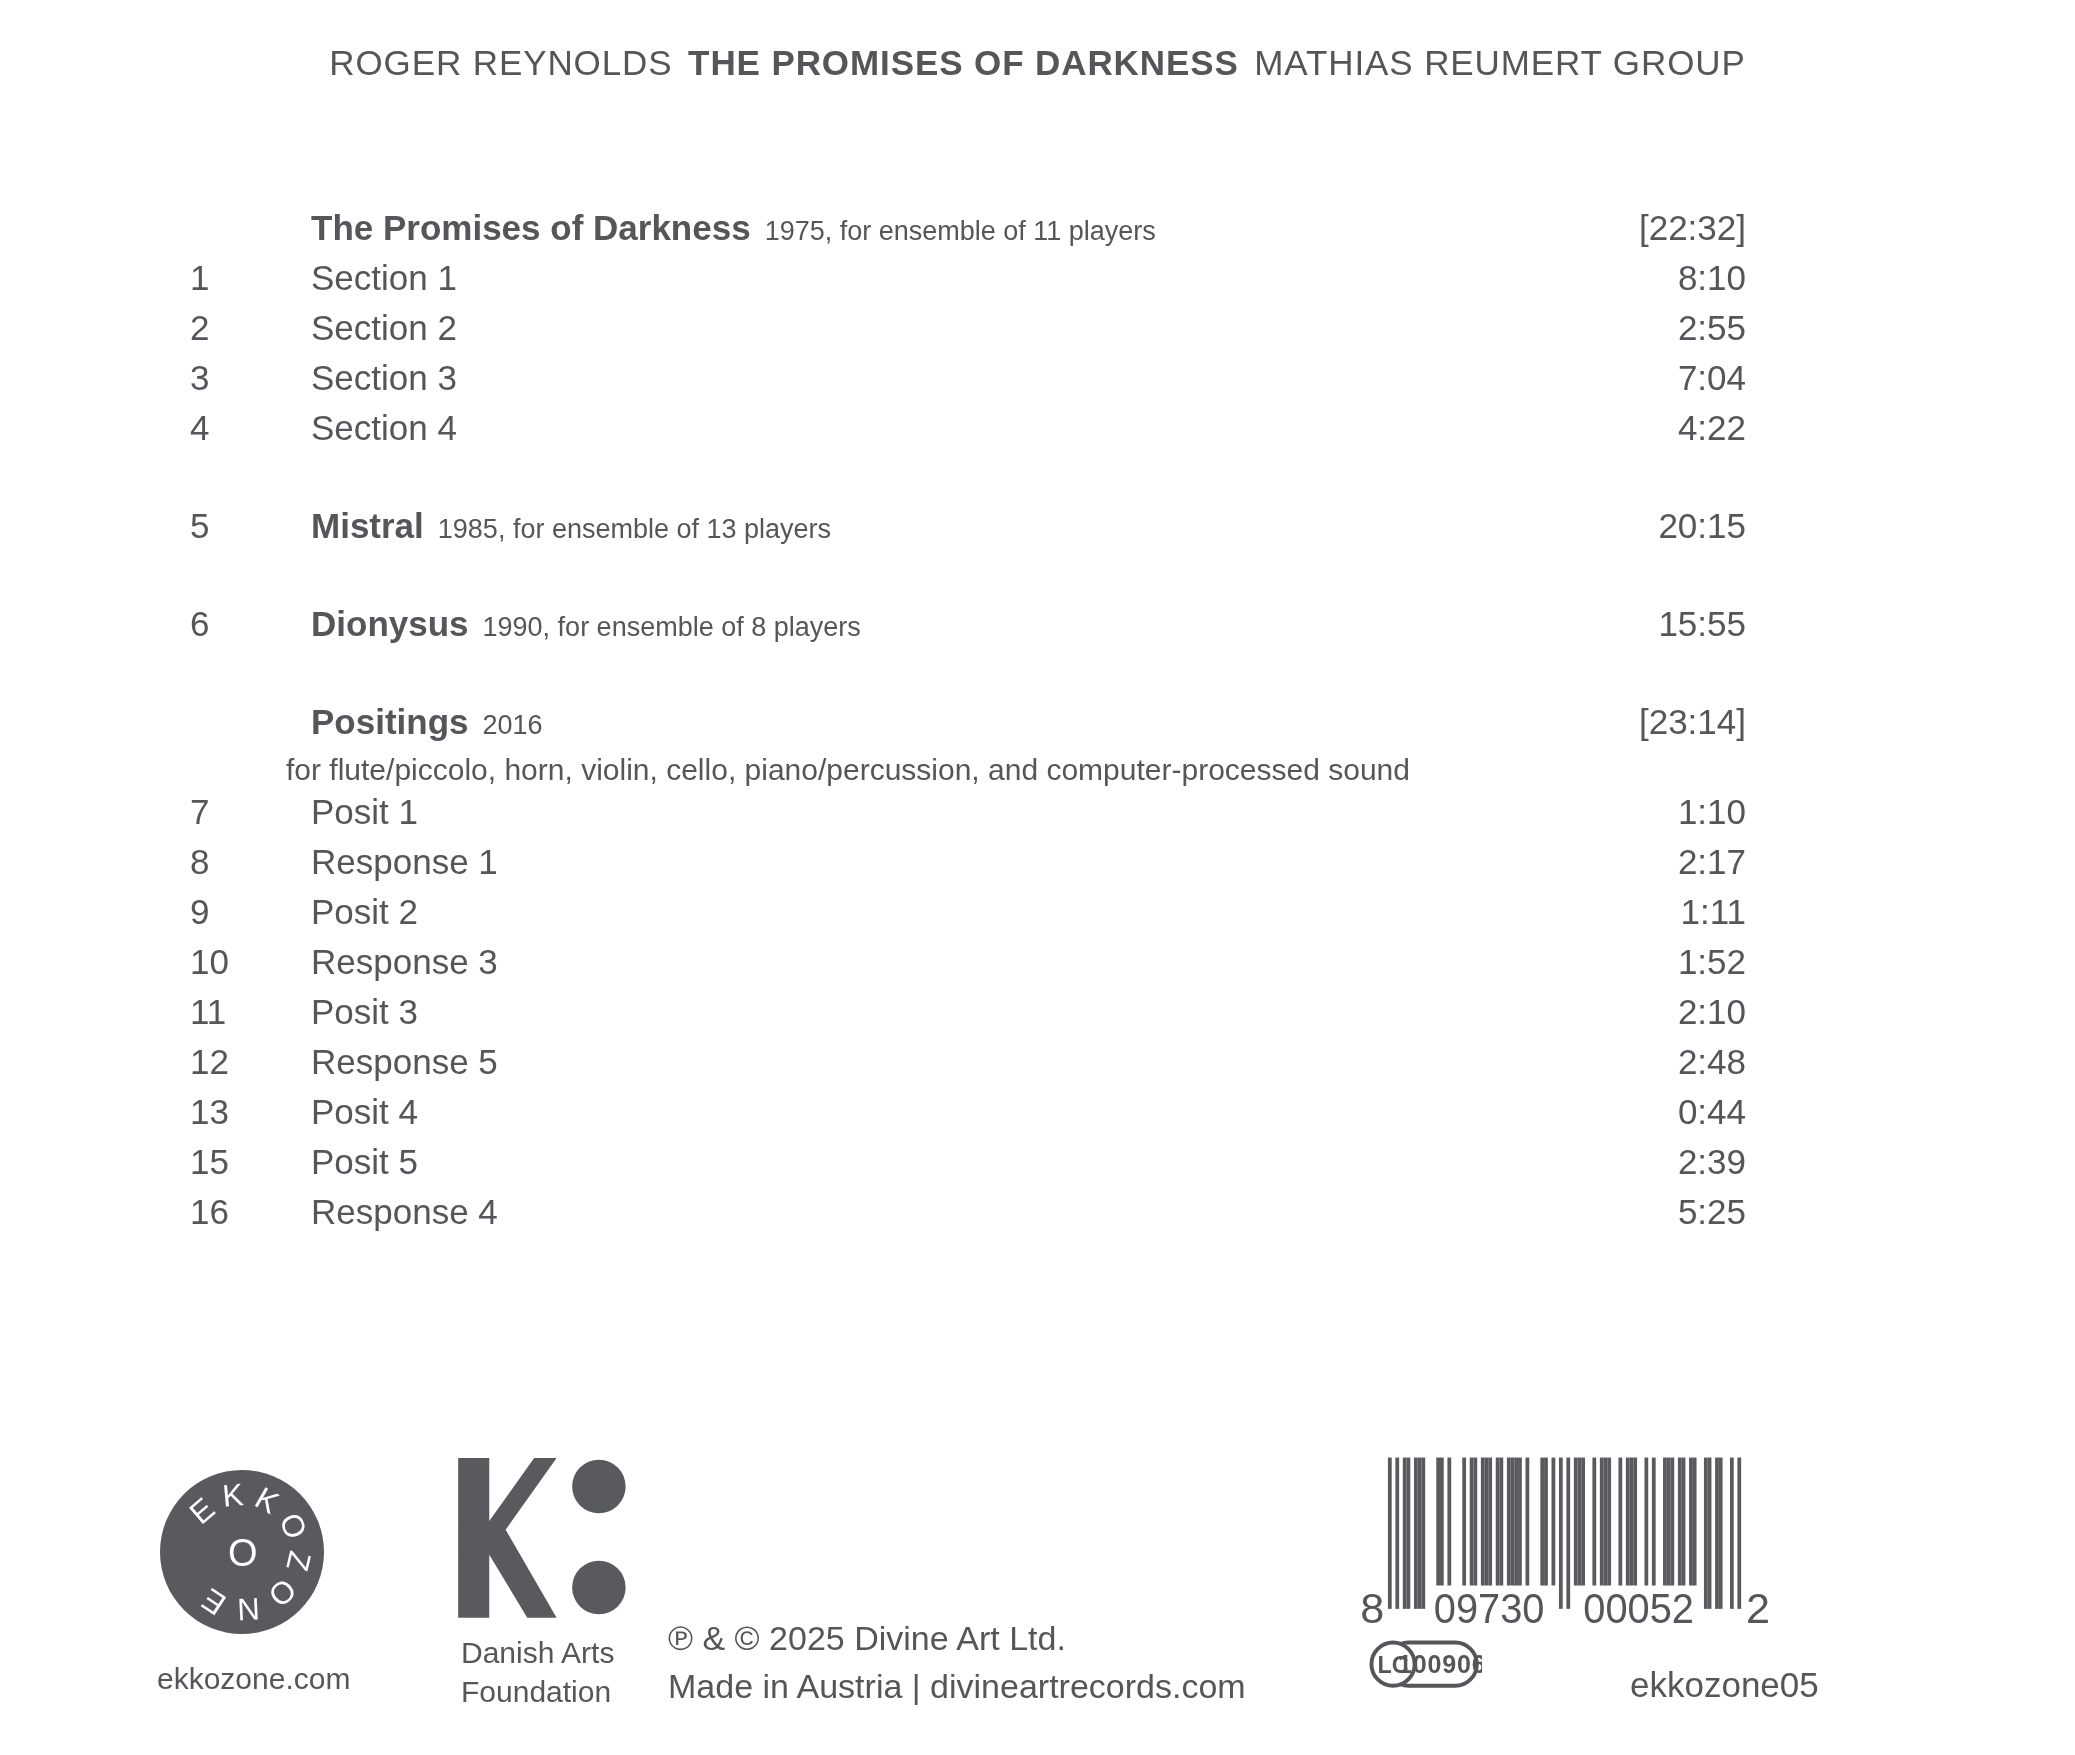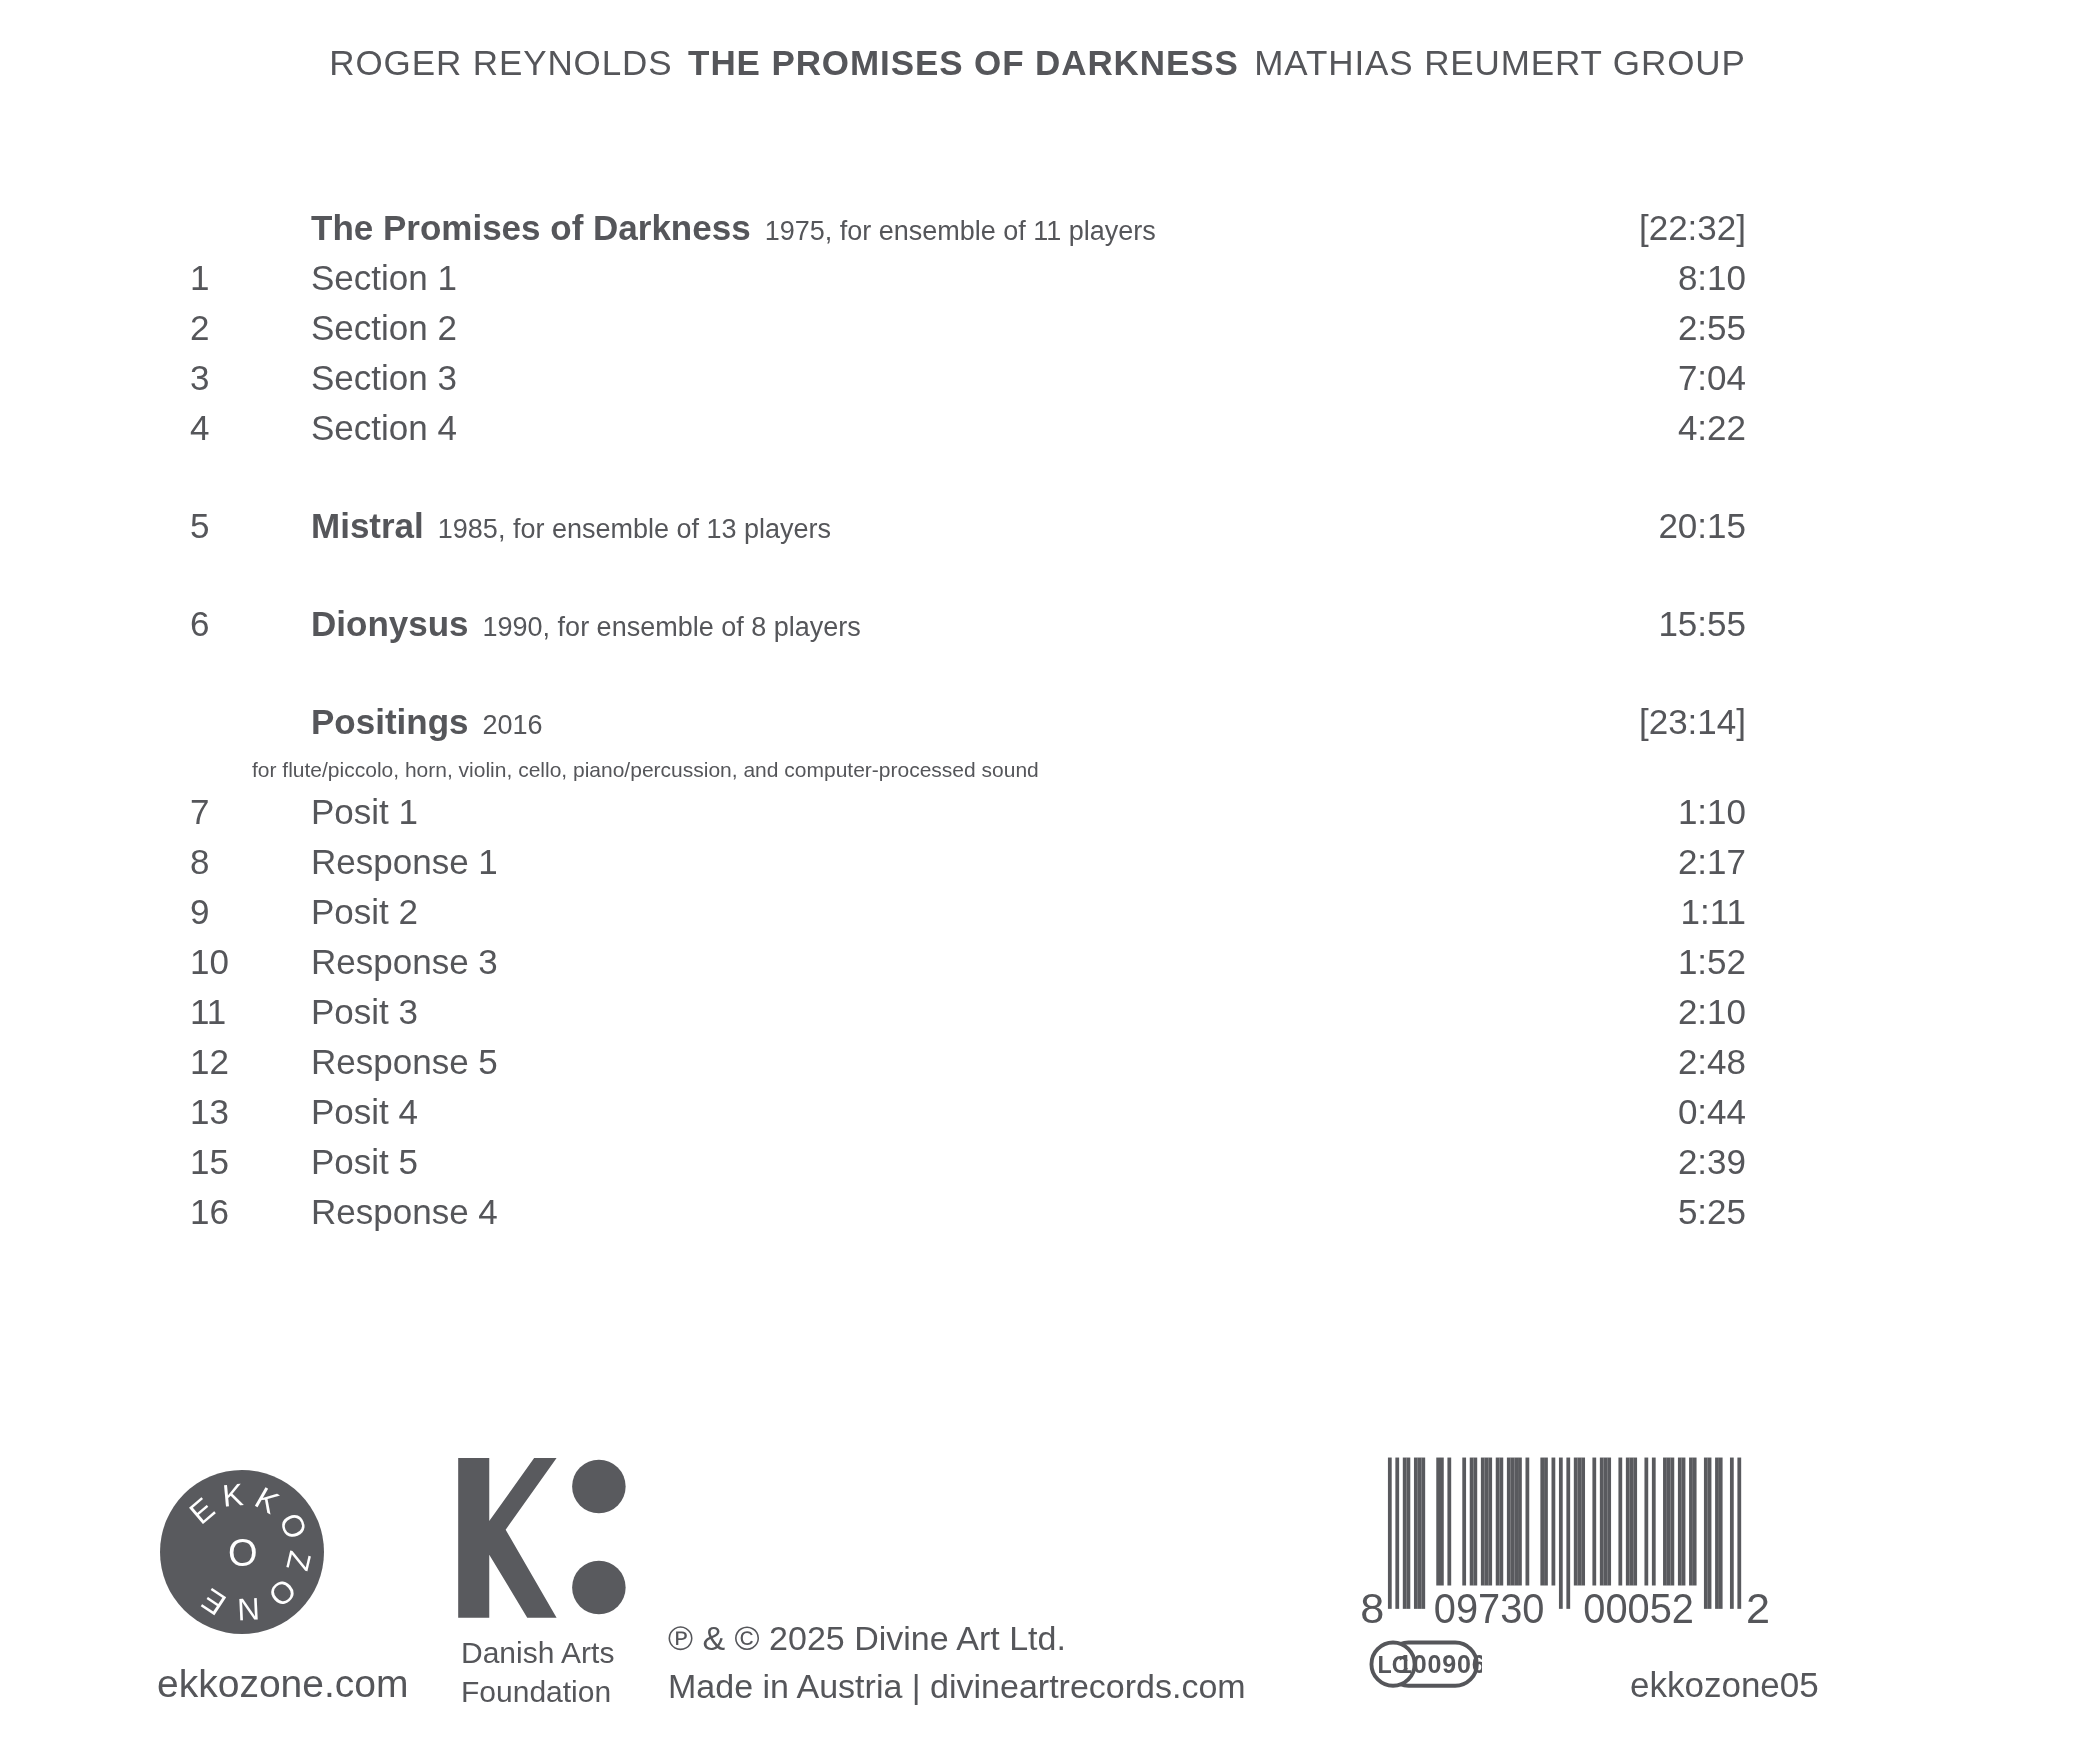--- a/index.html
+++ b/index.html
@@ -24,26 +24,26 @@
   
   .tracklist { position: absolute; left: 190px; top: 208px; width: 1556px; }
   .work { margin-top: 48px; }
   .work:first-child { margin-top: 0; }
   .row { display: flex; align-items: baseline; height: 50px; }
   .num { flex: 0 0 121px; width: 121px; font-size: 35px; }
   .wtitle { font-size: 35px; font-weight: 700; }
   .wdetails { font-size: 27px; margin-left: 14px; }
   .ttitle { font-size: 35px; }
   .time { margin-left: auto; font-size: 35px; }
-  .subtitle { margin-left: 62px; font-size: 21px; height: 40px; line-height: 35px; }
+  .subtitle { margin-left: 96px; font-size: 30px; height: 40px; line-height: 35px; }
   .total-row { margin-top: 22.5px; text-align: right; font-size: 35px; }
 
   
   .ekkozone-logo { position: absolute; left: 160px; top: 1470px; }
-  .ekkozone-web  { position: absolute; left: 157px; top: 1662px; font-size: 39px; }
+  .ekkozone-web  { position: absolute; left: 157px; top: 1662px; font-size: 30px; }
   .daf-logo      { position: absolute; left: 458px; top: 1458px; }
   .daf-text      { position: absolute; left: 461px; top: 1633px; font-size: 30px; line-height: 39px; }
   .copyright     { position: absolute; left: 668px; top: 1614px; font-size: 34px; line-height: 48px; }
   .barcode-wrap  { position: absolute; left: 1362px; top: 1453px; }
   .lc-badge      { position: absolute; left: 1368px; top: 1639px; }
   .catalog       { position: absolute; left: 1630px; top: 1665px; font-size: 35px; }
 
   svg text { font-family: "Liberation Sans", sans-serif; }
 </style>
 </head>

